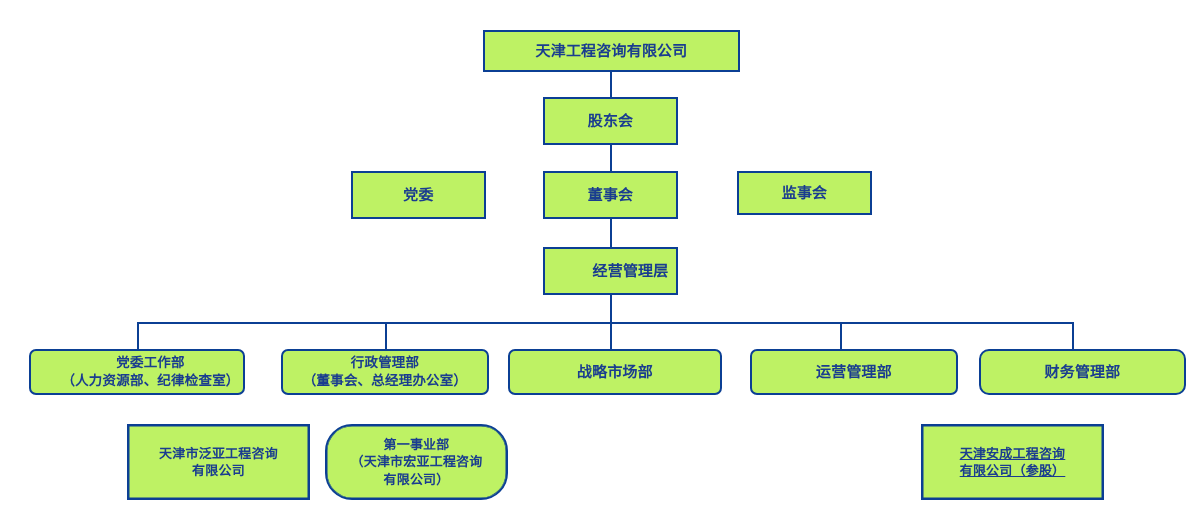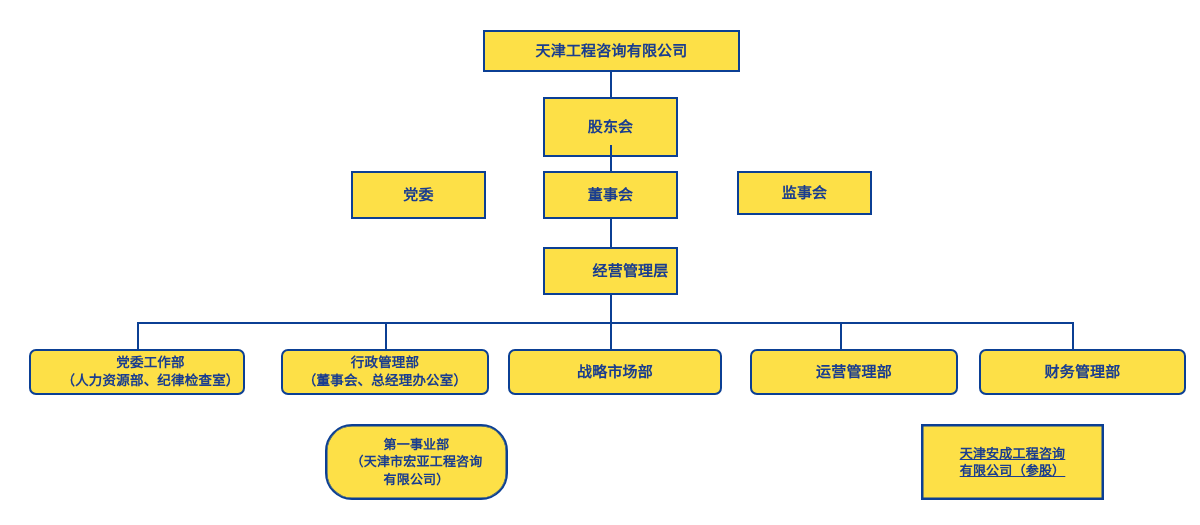--- a/index.html
+++ b/index.html
@@ -21,21 +21,21 @@
   
   .node {
     position: absolute;
     box-sizing: border-box;
     display: flex;
     align-items: center;
     justify-content: center;
     text-align: center;
     color: #1a3d8f;
     font-weight: bold;
-    background: #fde047;
+    background: #bef264;
     border: 2px solid #0b3f94;
     line-height: 1.32;
     letter-spacing: 0.2px;
     white-space: pre-line;
   }
   .node.level1 { font-size: 15px; }
   .node.level2 { font-size: 15px; }
   .node.level3 { font-size: 15px; }
   .node.level4 { font-size: 15px; padding-left: 40px; }
 
@@ -62,21 +62,21 @@
 </style>
 </head>
 <body>
 
 <div id="org-chart">
 
   <div class="node level1" style="left:483px; top:30px; width:257px; height:42px;">天津工程咨询有限公司</div>
 
   <div class="conn v" style="left:610px; top:72px; height:25px;"></div>
 
-  <div class="node level2" style="left:543px; top:97px; width:135px; height:60px;">股东会</div>
+  <div class="node level2" style="left:543px; top:97px; width:135px; height:48px;">股东会</div>
 
   <div class="conn v" style="left:610px; top:145px; height:26px;"></div>
 
   <div class="node level3" style="left:351px; top:171px; width:135px; height:48px;">党委</div>
 
   <div class="node level3" style="left:543px; top:171px; width:135px; height:48px;">董事会</div>
 
   <div class="node level3" style="left:737px; top:171px; width:135px; height:44px;">监事会</div>
 
   <div class="conn v" style="left:610px; top:219px; height:28px;"></div>
@@ -95,22 +95,24 @@
   <div class="node dept" style="left:29px; top:349px; width:216px; height:46px;padding-left:27px;">党委工作部
 （人力资源部、纪律检查室）</div>
 
   <div class="node dept single" style="left:508px; top:349px; width:214px; height:46px;">战略市场部</div>
 
   <div class="node dept" style="left:281px; top:349px; width:208px; height:46px;">行政管理部
 （董事会、总经理办公室）</div>
 
   <div class="node dept single" style="left:750px; top:349px; width:208px; height:46px;">运营管理部</div>
 
-  <div class="node dept single" style="left:979px; top:349px; width:207px; height:46px;">财务管理部</div>
+  <div class="node dept single" style="left:979px; top:349px; width:207px; height:46px;border-radius:10px;">财务管理部</div>
 
+  <div class="node sub" style="left:127px; top:424px; width:183px; height:76px;">天津市泛亚工程咨询
+有限公司</div>
 
   <div class="node sub" style="left:325px; top:424px; width:183px; height:76px;border-radius:27px;">第一事业部
 （天津市宏亚工程咨询
 有限公司）</div>
 
 
 
   <div class="node sub leftish" style="left:921px; top:424px; width:183px; height:76px;text-decoration:underline;">天津安成工程咨询
 有限公司（参股）</div>
 

